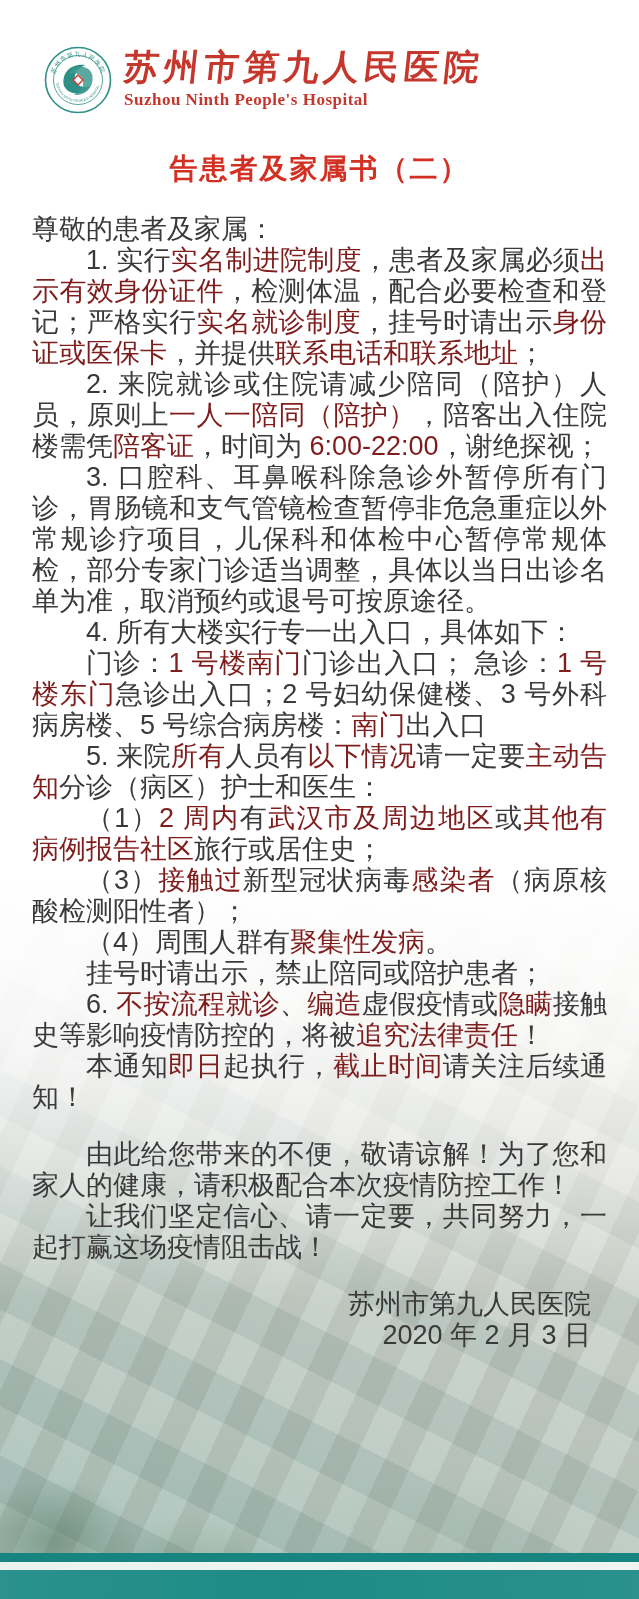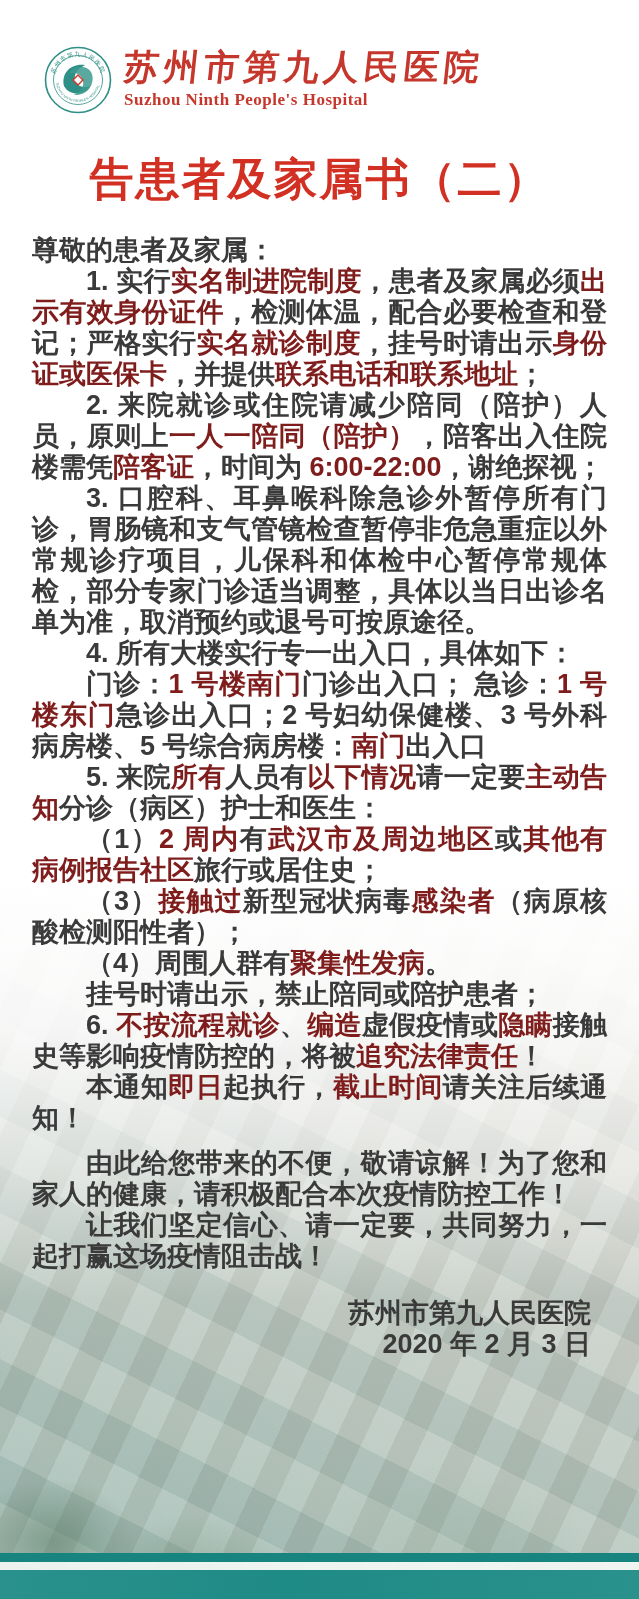--- a/index.html
+++ b/index.html
@@ -36,31 +36,31 @@
     letter-spacing:5px;transform:skewX(-6deg);transform-origin:left;
     line-height:1.1;
   }
   .brand-en{
     color:#c5372c;font-size:17px;font-weight:bold;
     font-family:"Liberation Serif", serif;letter-spacing:0.5px;margin-top:3px;
   }
   
   .title{
     text-align:center;margin-top:36px;
-    color:#d23023;font-size:44px;font-weight:900;letter-spacing:2px;
+    color:#d23023;font-size:28px;font-weight:900;letter-spacing:2px;
   }
   
   .notice{
     margin-top:26px;padding:0 32px;
     color:#3a3a3a;font-size:27px;line-height:31px;
-    text-align:justify;font-weight:700;
+    text-align:justify;font-weight:400;
   }
   .para{margin:0;}
   .indent{text-indent:2em;}
-  .gap{margin-top:14px;}
+  .gap{margin-top:26px;}
   .red{color:#7f1d1d;}
   .signature{padding:0 48px 0 0;text-align:right;}
   
   .stripe-teal{position:absolute;left:0;right:0;bottom:37px;height:9px;background:#17847f;z-index:3;}
   .stripe-white{position:absolute;left:0;right:0;bottom:29px;height:8px;background:rgba(244,248,245,0.92);z-index:3;}
   .footer-band{
     position:absolute;left:0;right:0;bottom:0;height:29px;z-index:3;
     background:linear-gradient(90deg,#2a918c 0%,#1f8b86 45%,#2a918c 100%);
   }
 </style>

